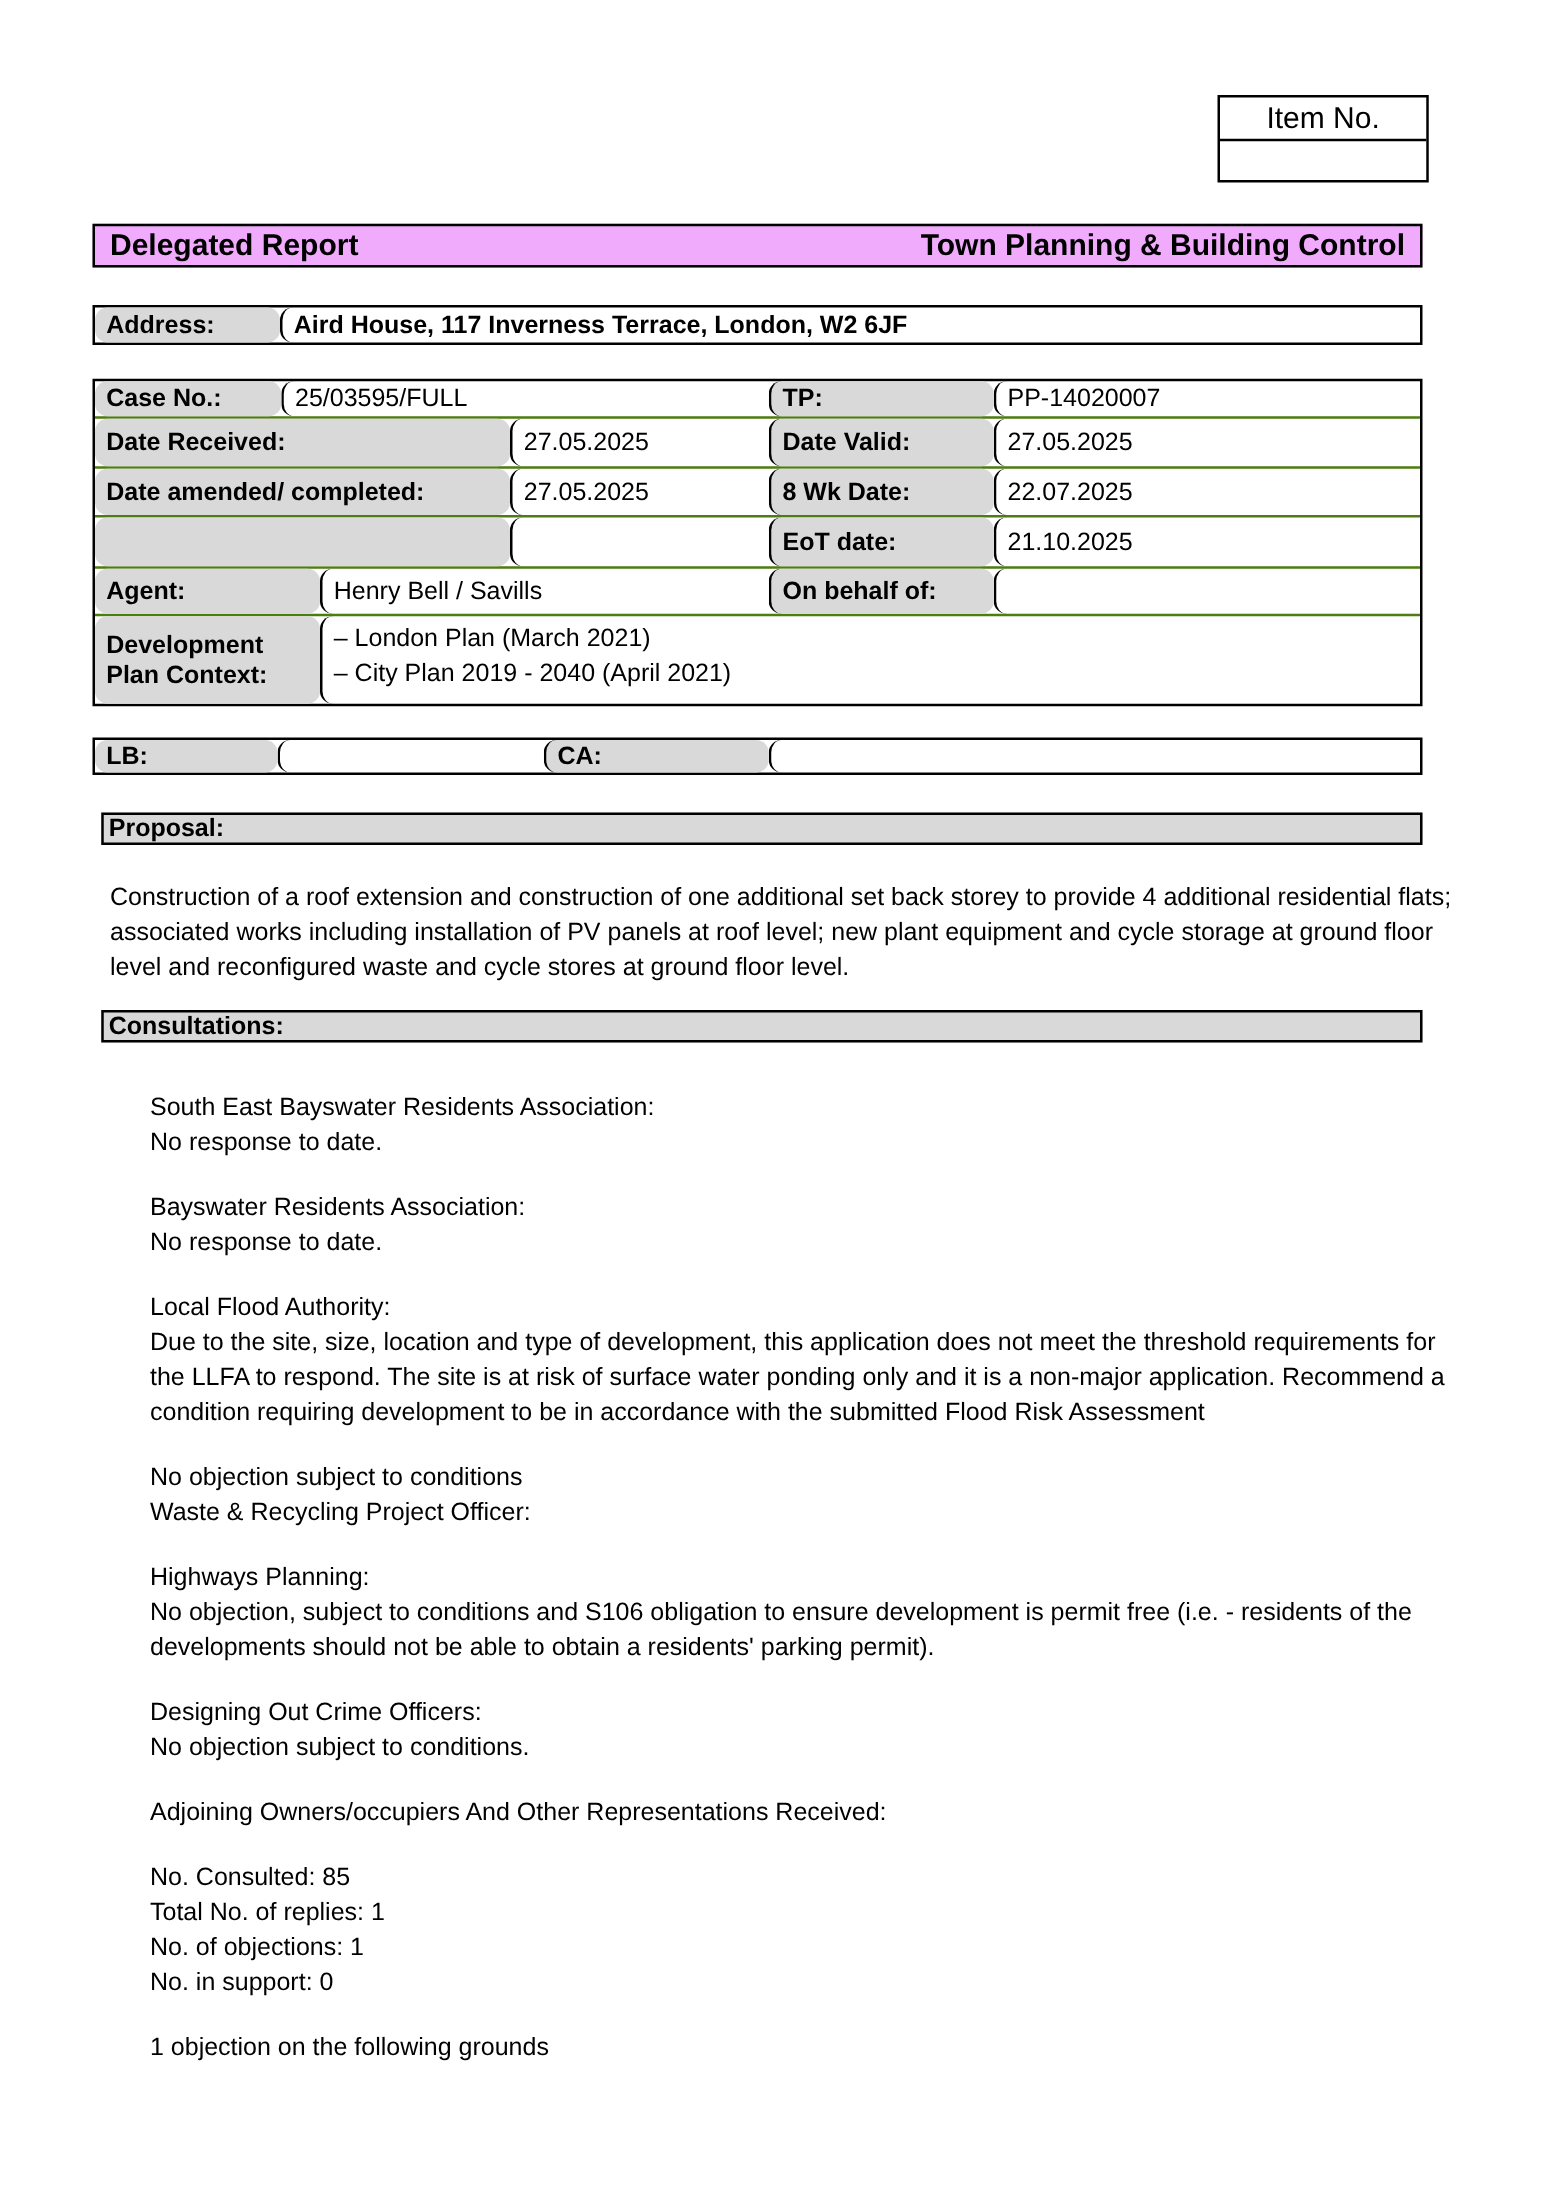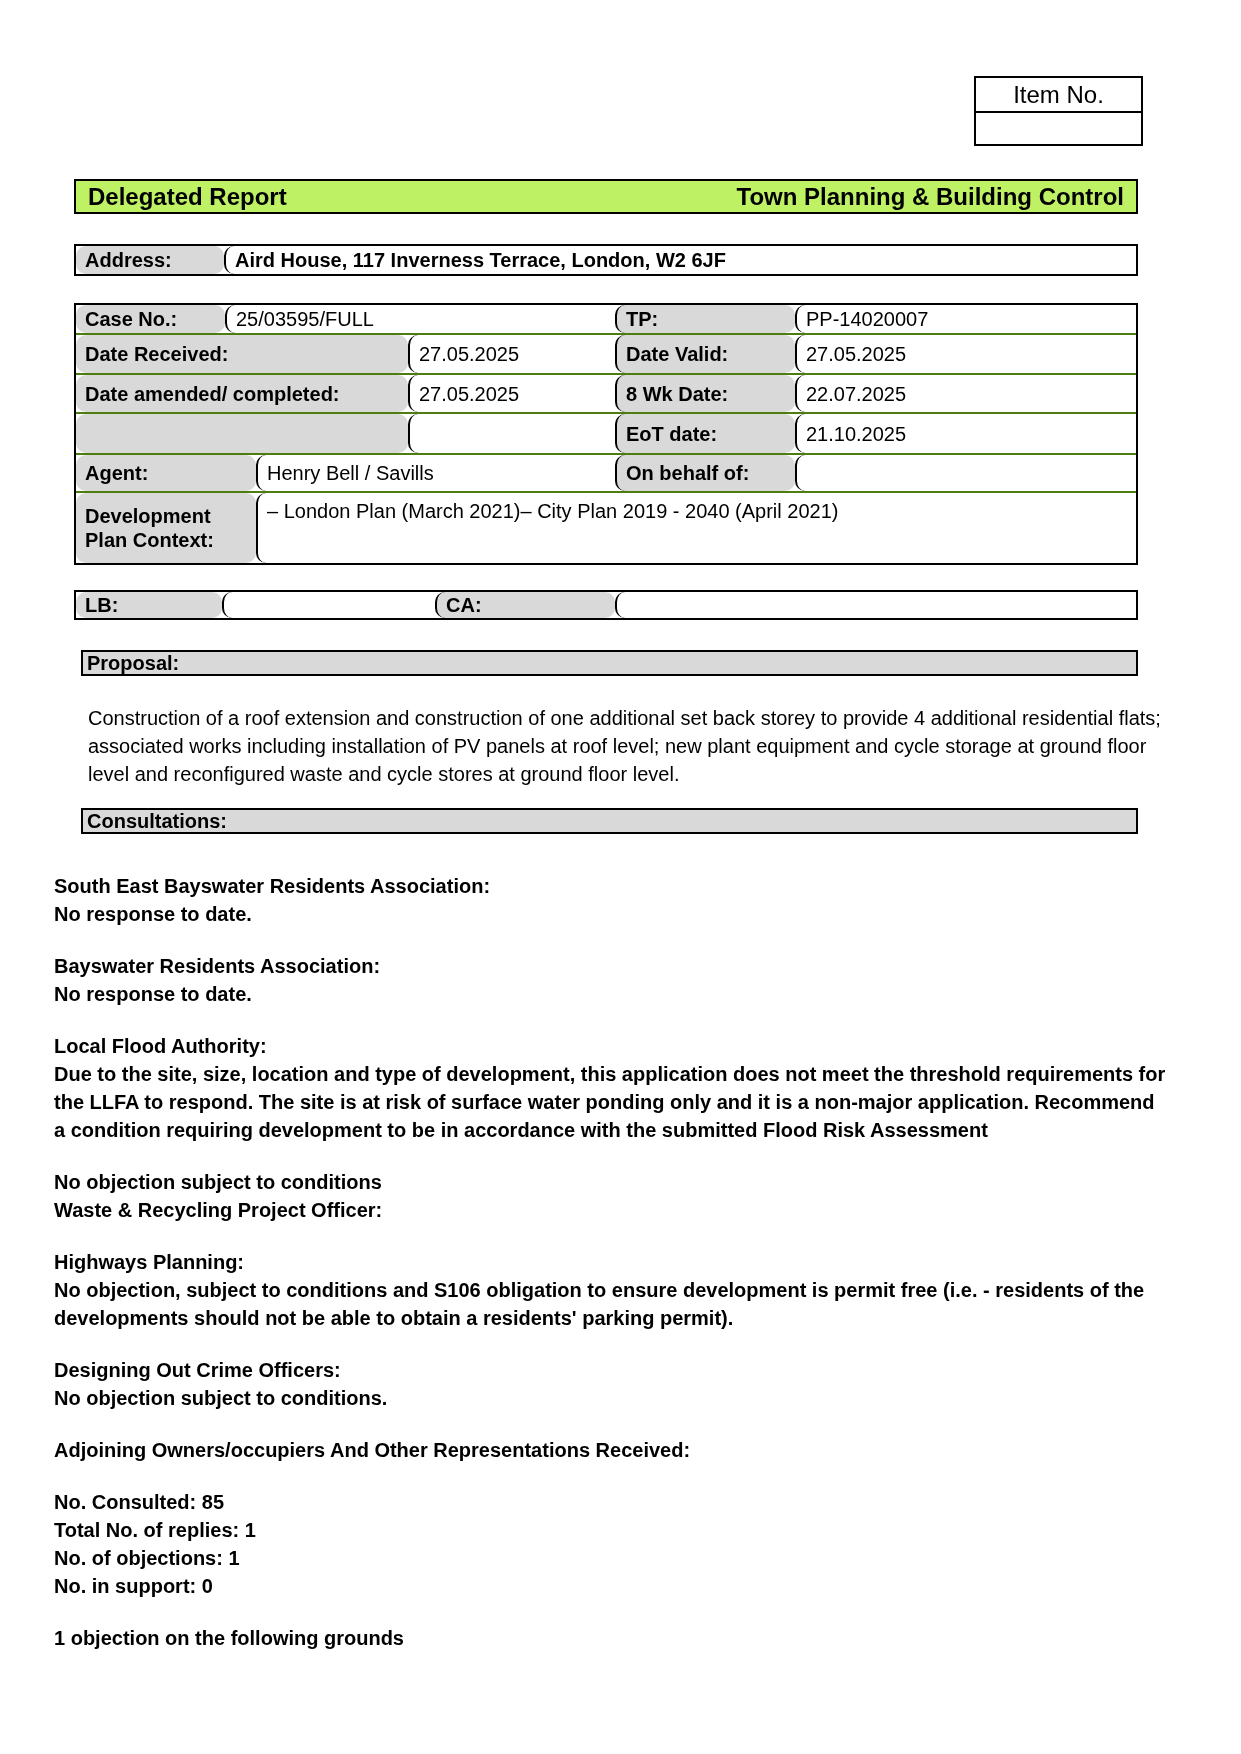--- a/index.html
+++ b/index.html
@@ -5,49 +5,49 @@
   html,body{margin:0;padding:0;background:#fff;}
   .page{position:relative;width:1241px;height:1754px;background:#fff;overflow:hidden;
         font-family:"Liberation Sans",sans-serif;color:#000;}
 
   
   .itemno{position:absolute;left:974px;top:76px;width:165px;border:2px solid #000;background:#fff;}
   .itemno-h{height:33px;border-bottom:2px solid #000;display:flex;align-items:center;justify-content:center;font-size:24px;}
   .itemno-v{height:31px;}
 
   
-  .hbar{margin:179px 103px 0 74px;height:35px;background:#bef264;border:2px solid #000;
+  .hbar{margin:179px 103px 0 74px;height:35px;background:#f0abfc;border:2px solid #000;
         display:flex;align-items:center;justify-content:space-between;padding:0 12px;
         font-weight:bold;font-size:24px;box-sizing:border-box;}
 
   
   .tbl{margin:0 103px 0 74px;border:2px solid #000;background:#fff;}
   .row{display:flex;box-sizing:border-box;}
   .row + .row{border-top:2px solid #4d7c0f;}
   .cell{display:flex;align-items:center;padding:0 9px;box-sizing:border-box;font-size:20px;line-height:24px;border-radius:10px;}
   .cell + .cell{border-left:2px solid #000;}
   .lab{background:#d9d9d9;font-weight:bold;}
   .grow{flex:1;}
   .bold{font-weight:bold;}
-  .col{align-items:flex-start;justify-content:flex-start;line-height:28px;padding-top:4px;}
+  .col{flex-direction:column;align-items:flex-start;justify-content:flex-start;line-height:28px;padding-top:4px;}
 
   .w146{width:146px}.w148{width:148px}.w149{width:149px}.w180{width:180px}
   .w207{width:207px}.w213{width:213px}.w332{width:332px}.w359{width:359px}.w390{width:390px}
   .h26{height:26px}.h28{height:28px}.h38{height:38px}.h39{height:39px}.h40{height:40px}.h41{height:41px}.h72{height:72px}
 
   .mt30{margin-top:30px}.mt27{margin-top:27px}.mt25{margin-top:25px}
 
   
   .bar{margin:30px 103px 0 81px;height:26px;background:#d9d9d9;border:2px solid #000;
        display:flex;align-items:center;padding:0 4px;font-weight:bold;font-size:20px;box-sizing:border-box;}
   .bar.consult{margin-top:20px;}
 
   
   .bodytext{margin:28px 70px 0 88px;font-size:20px;line-height:28px;}
-  .content{margin:38px 70px 0 54px;font-size:20px;line-height:28px;font-weight:bold;}
+  .content{margin:38px 70px 0 120px;font-size:20px;line-height:28px;}
   .entry{margin-bottom:24px;}
 </style>
 </head>
 <body>
 
 <div class="page">
 
   <div class="itemno">
     <div class="itemno-h">Item No.</div>
     <div class="itemno-v"></div>

